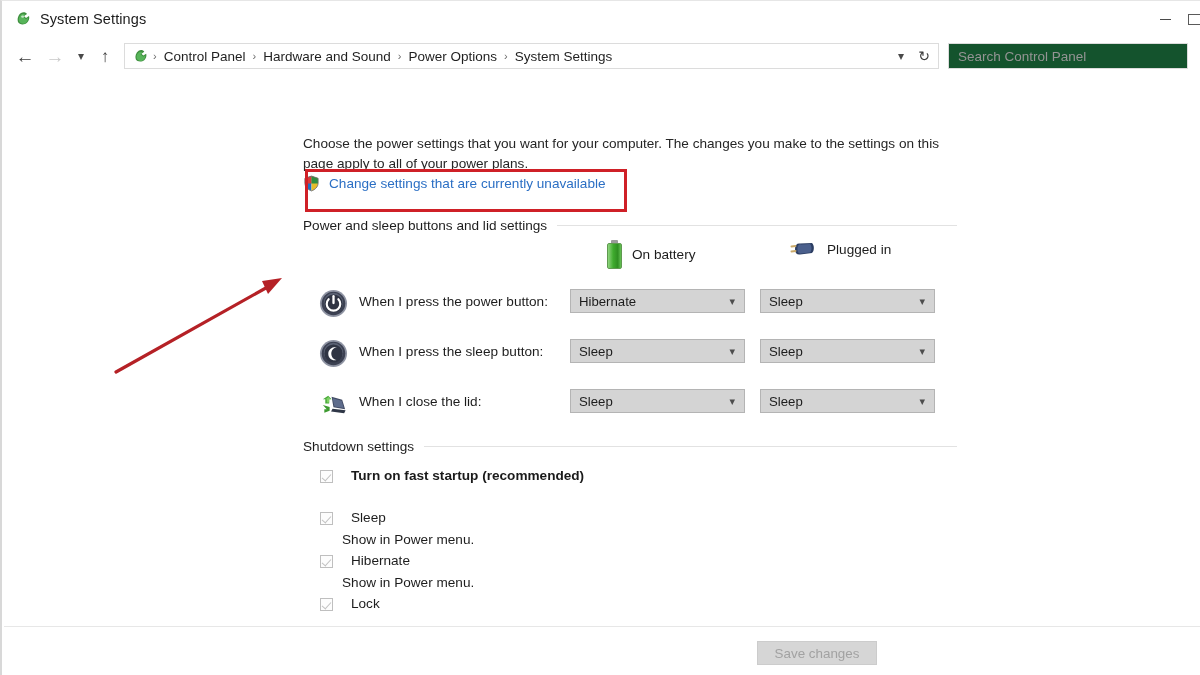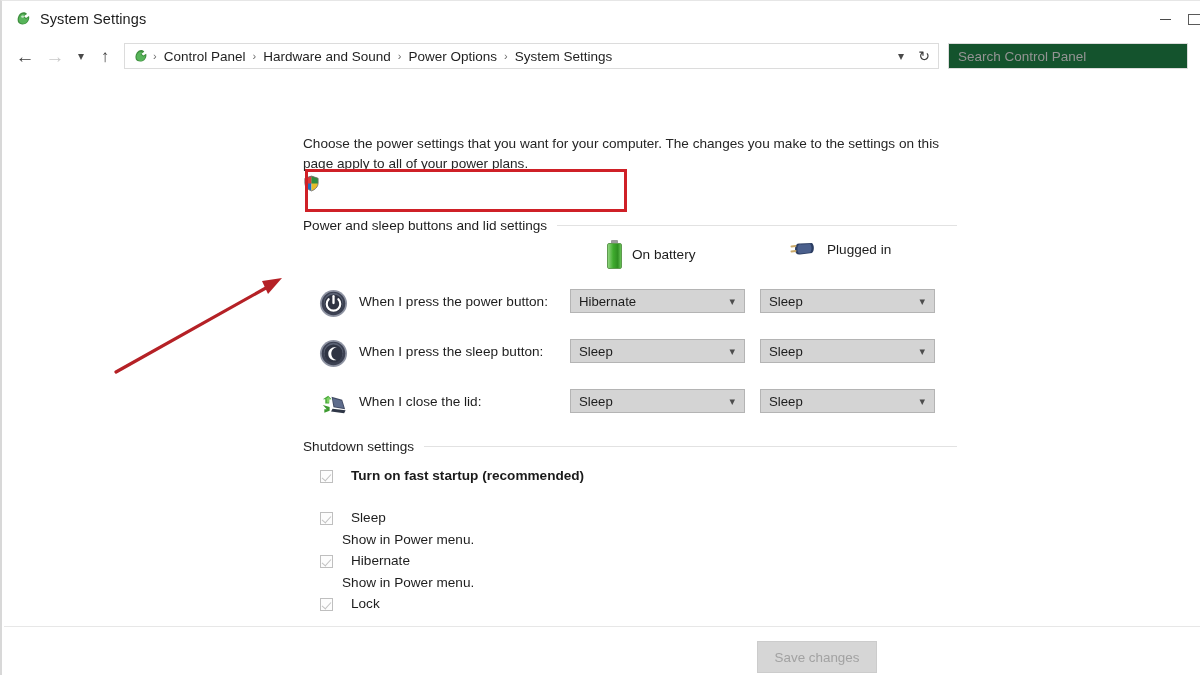--- a/index.html
+++ b/index.html
@@ -200,21 +200,21 @@
   .inline-link { color:#2b6fc4; text-decoration:underline; }
 
   
   #footer-rule {
     position:absolute; left:2px; top:625px; width:1196px; height:1px; background:#e7e7e7;
   }
   #footer {
     position:absolute; left:0; top:626px; width:1200px; height:49px; background:#ffffff;
   }
   .btn {
-    position:absolute; top:14px; height:32px; width:120px;
+    position:absolute; top:14px; height:24px; width:120px;
     display:flex; align-items:center; justify-content:center;
     font-size:13.4px; border:1px solid #c0c0c0; background:#f0f0f0; color:#1d1d1d;
   }
   #btn-save { left:755px; background:#d6d6d6; border-color:#cccccc; color:#a2a2a2; }
   #btn-cancel { left:882px; background:#f2f2f2; border-color:#c6c6c6; color:#1d1d1d; }
 </style>
 </head>
 <body>
 
 <div id="window">
@@ -277,20 +277,21 @@
       <span id="uac-shield">
         <svg width="17" height="17" viewBox="0 0 16 16">
           <path d="M8 1 L14.2 3.1 V7.6 C14.2 11.2,11.4 13.8,8 15 C4.6 13.8,1.8 11.2,1.8 7.6 V3.1 Z" fill="#ffffff"></path>
           <path d="M8 1 L8 15 C4.6 13.8,1.8 11.2,1.8 7.6 V3.1 Z" fill="#1f6fc4"></path>
           <path d="M8 1 L14.2 3.1 V7.6 C14.2 11.2,11.4 13.8,8 15 Z" fill="#e8bc2a"></path>
           <path d="M1.8 3.1 L8 1 L8 8 L1.8 8 Z" fill="#d93a3a"></path>
           <path d="M8 8 L14.2 8 V7.6 V3.1 L8 1 Z" fill="#2f8f3f"></path>
           <path d="M8 1 L14.2 3.1 V7.6 C14.2 11.2,11.4 13.8,8 15 C4.6 13.8,1.8 11.2,1.8 7.6 V3.1 Z" fill="none" stroke="#6f6f6f" stroke-width=".8"></path>
         </svg>
       </span>
+      <span id="uac-link">Change settings that are currently unavailable</span>
     </div>
 
     <div id="annot-rect"></div>
     <svg id="annot-arrow" viewBox="0 0 200 125">
       <line x1="14" y1="112" x2="171" y2="24" stroke="#b52126" stroke-width="3.2" stroke-linecap="round"></line>
       <polygon points="180,18 160,21 166,34" fill="#b52126"></polygon>
     </svg>
 
     <div class="sect" style="top:143px;">
       <span class="sect-label">Power and sleep buttons and lid settings</span>

